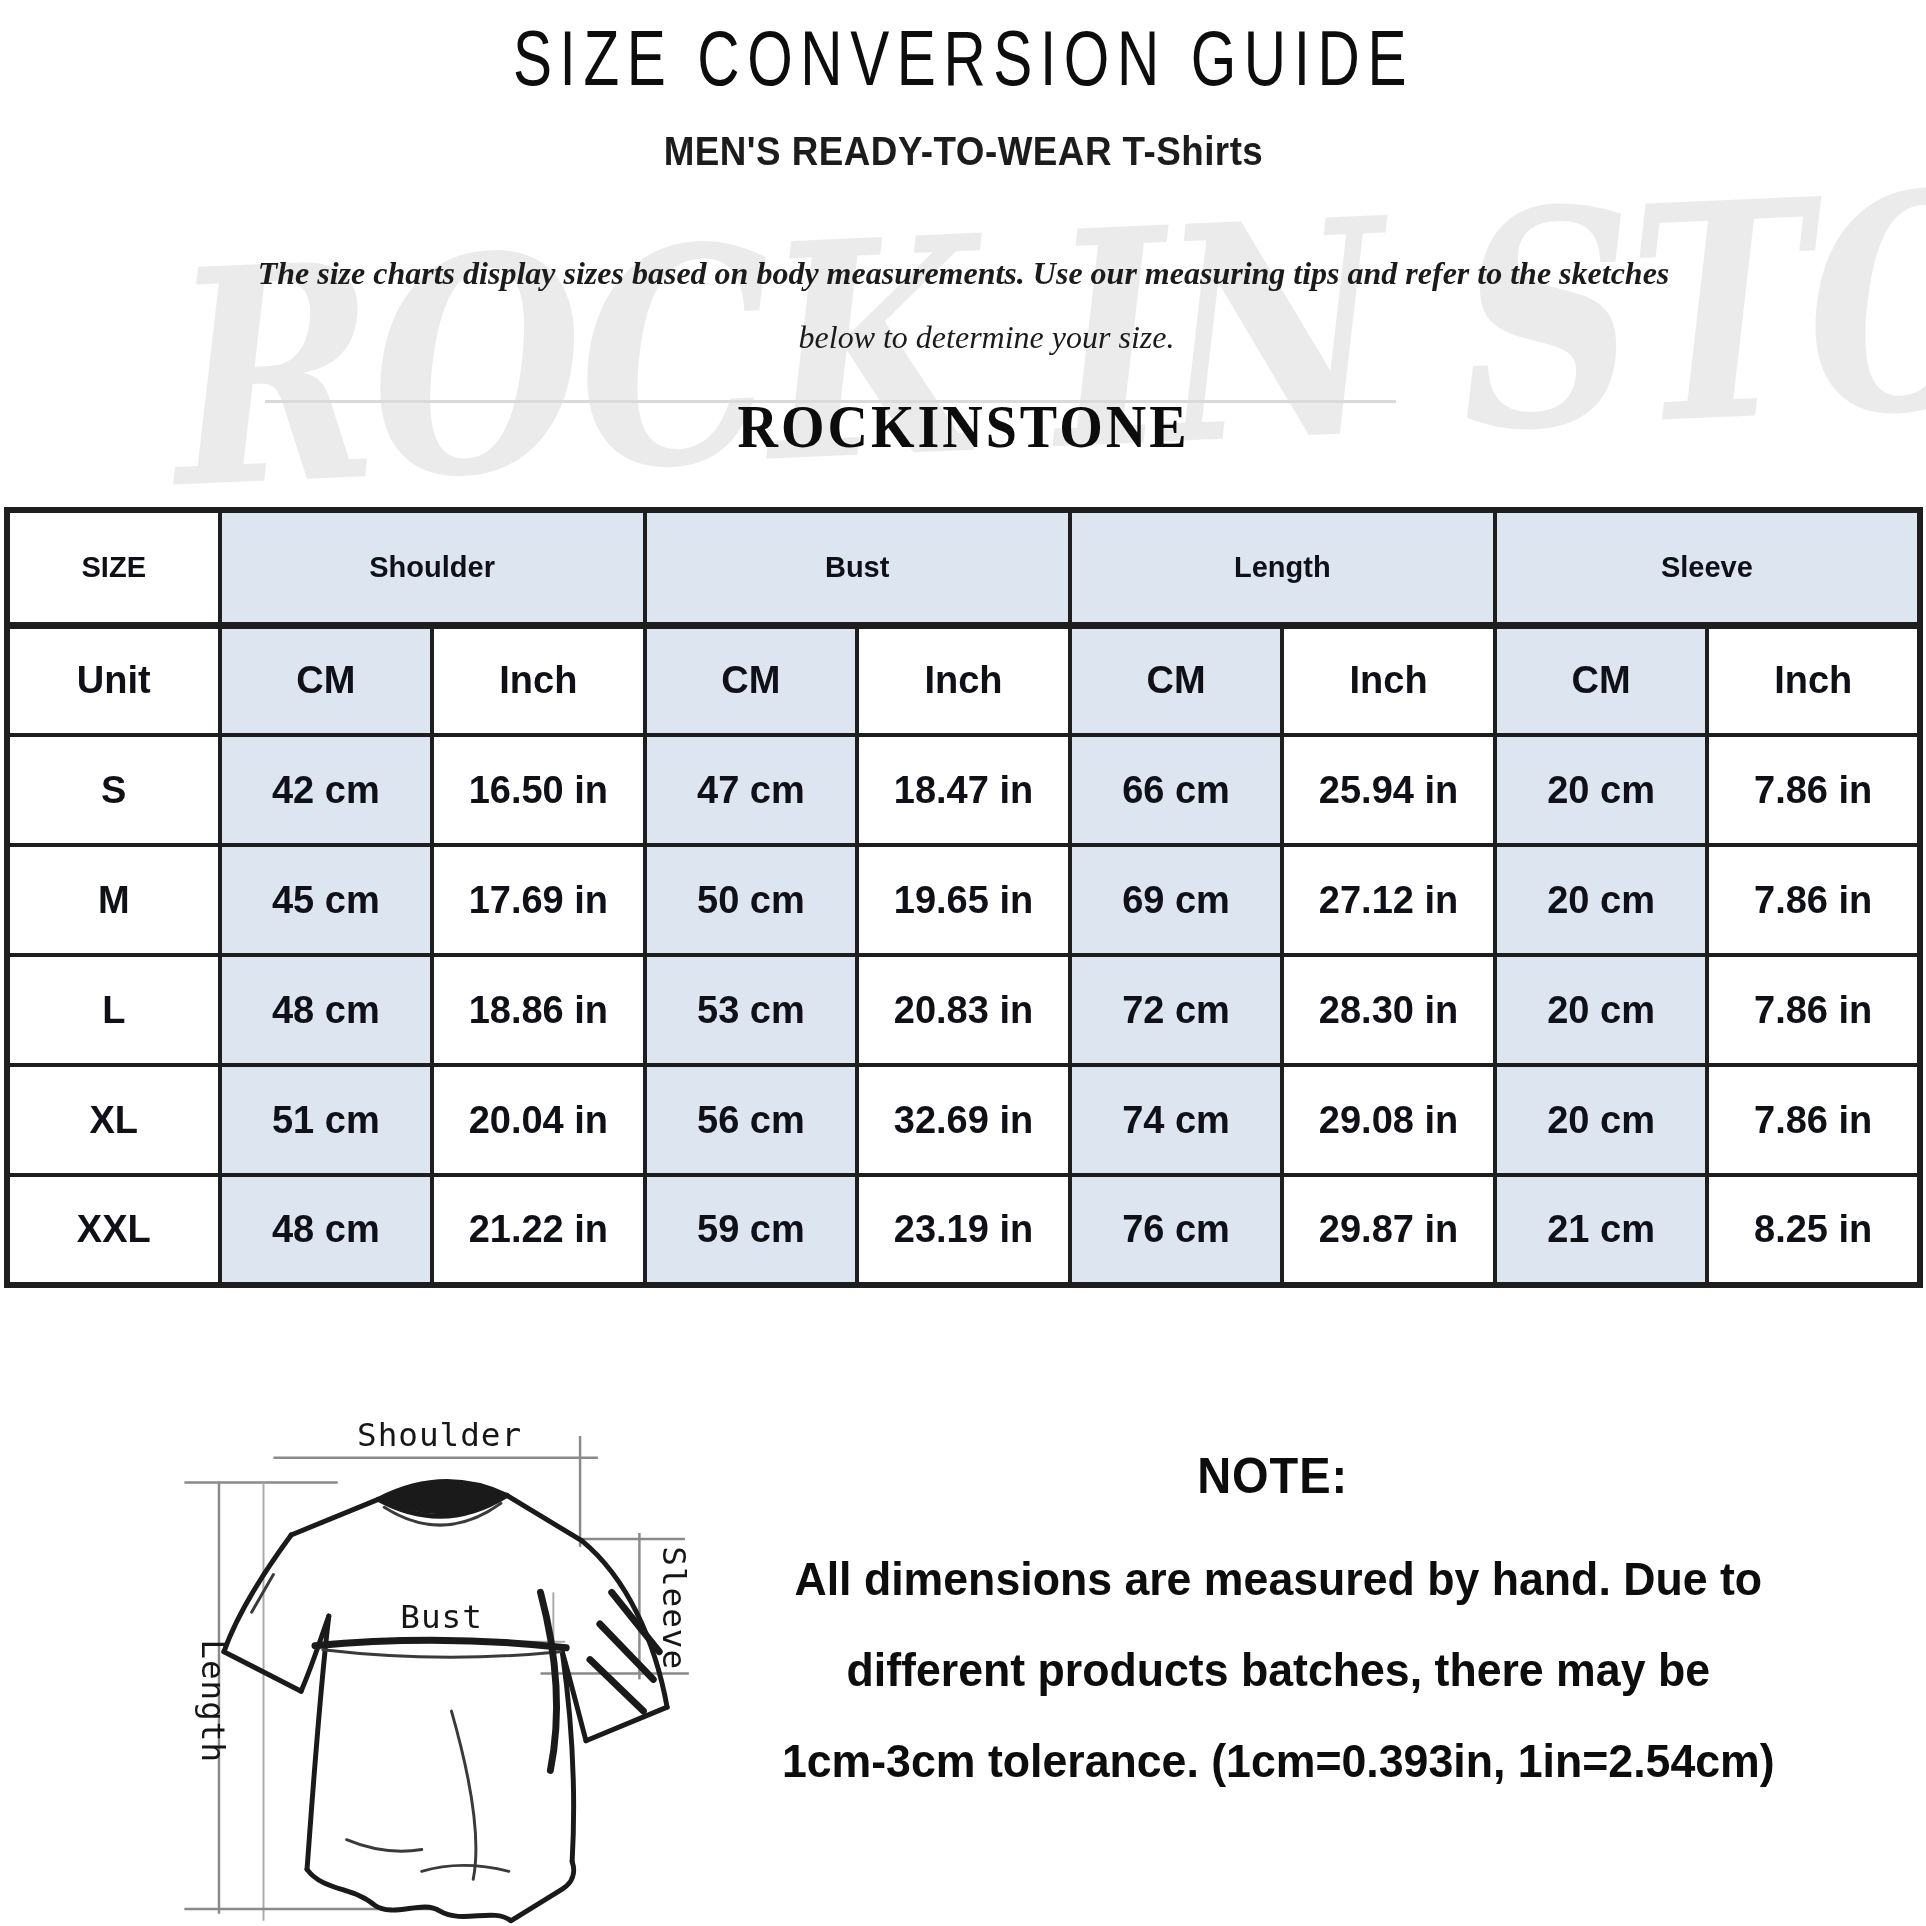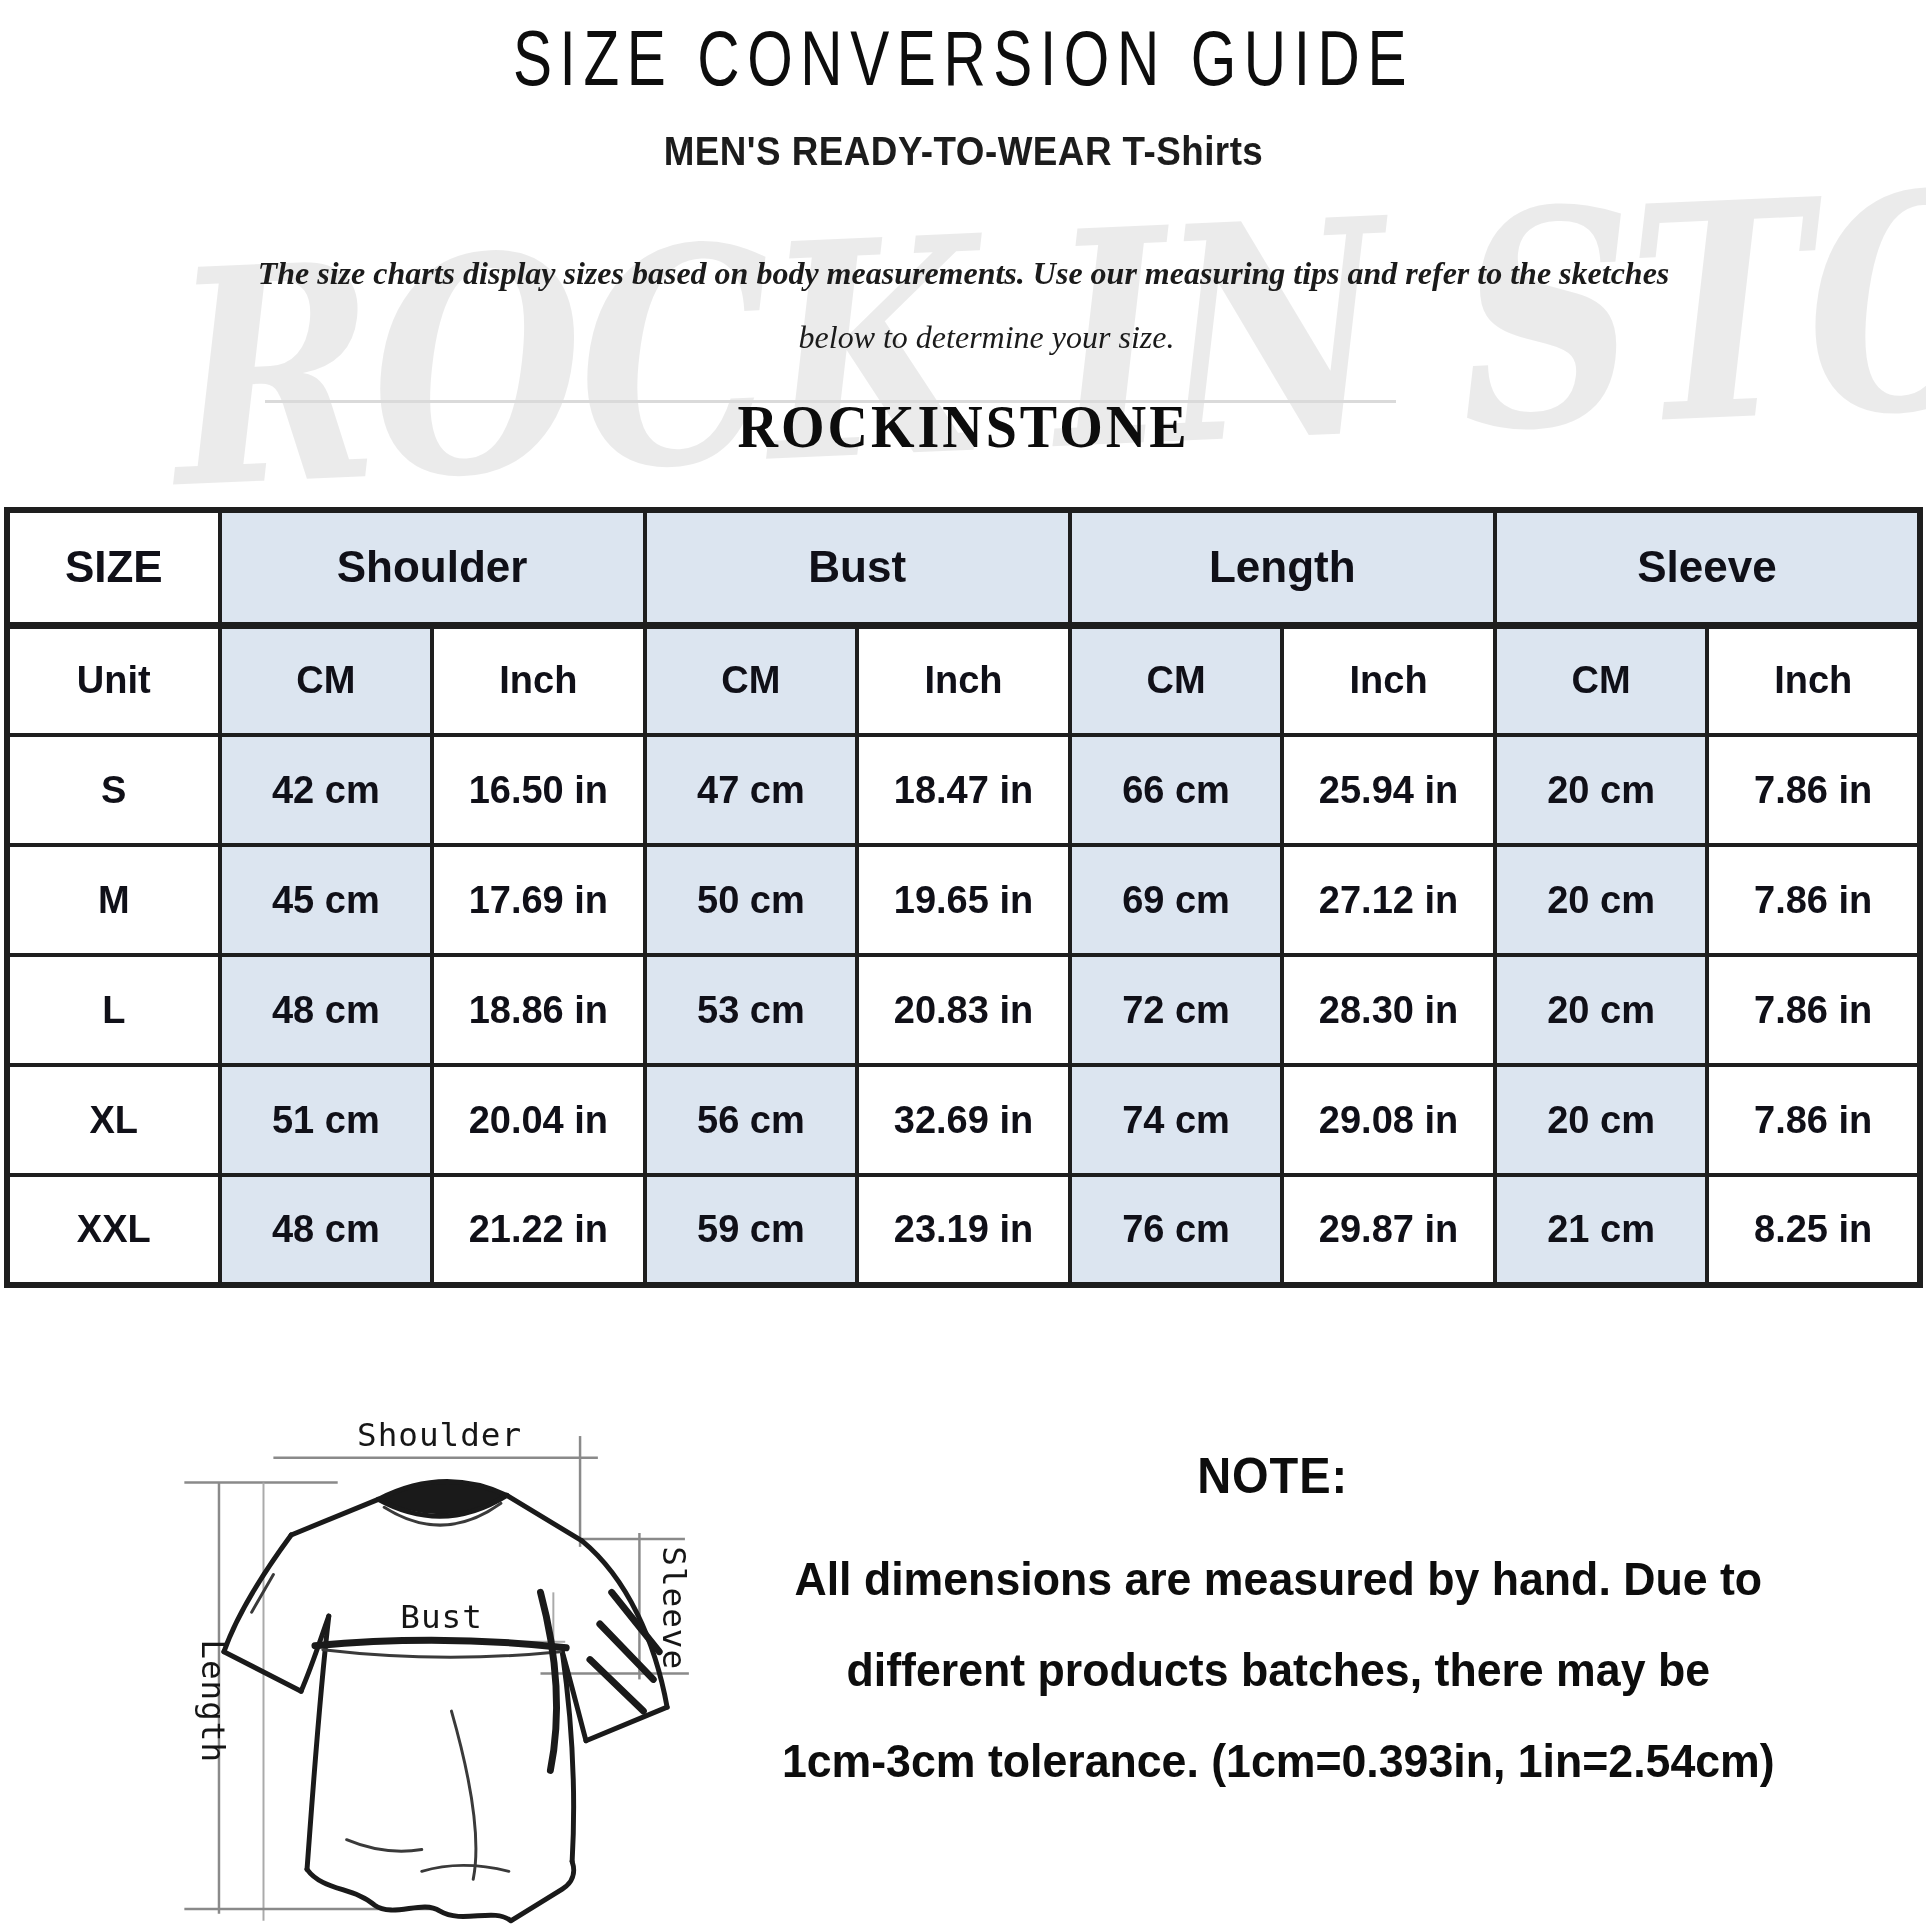--- a/index.html
+++ b/index.html
@@ -120,21 +120,21 @@
     text-align: center;
     vertical-align: middle;
     font-weight: 700;
     font-size: 38px;
     color: #101018;
     background: #ffffff;
   }
   .size-table tr { height: 110px; }
   .size-table tr.group-row { height: 115px; }
   .size-table tr.group-row th {
-    font-size: 44px;
+    font-size: 29px;
     border-bottom-width: 7px;
   }
   .size-table .blue { background: #dce5f0; }
 
   
   .note {
     position: absolute;
     left: 742px;
     top: 1447px;
     width: 1129px;

